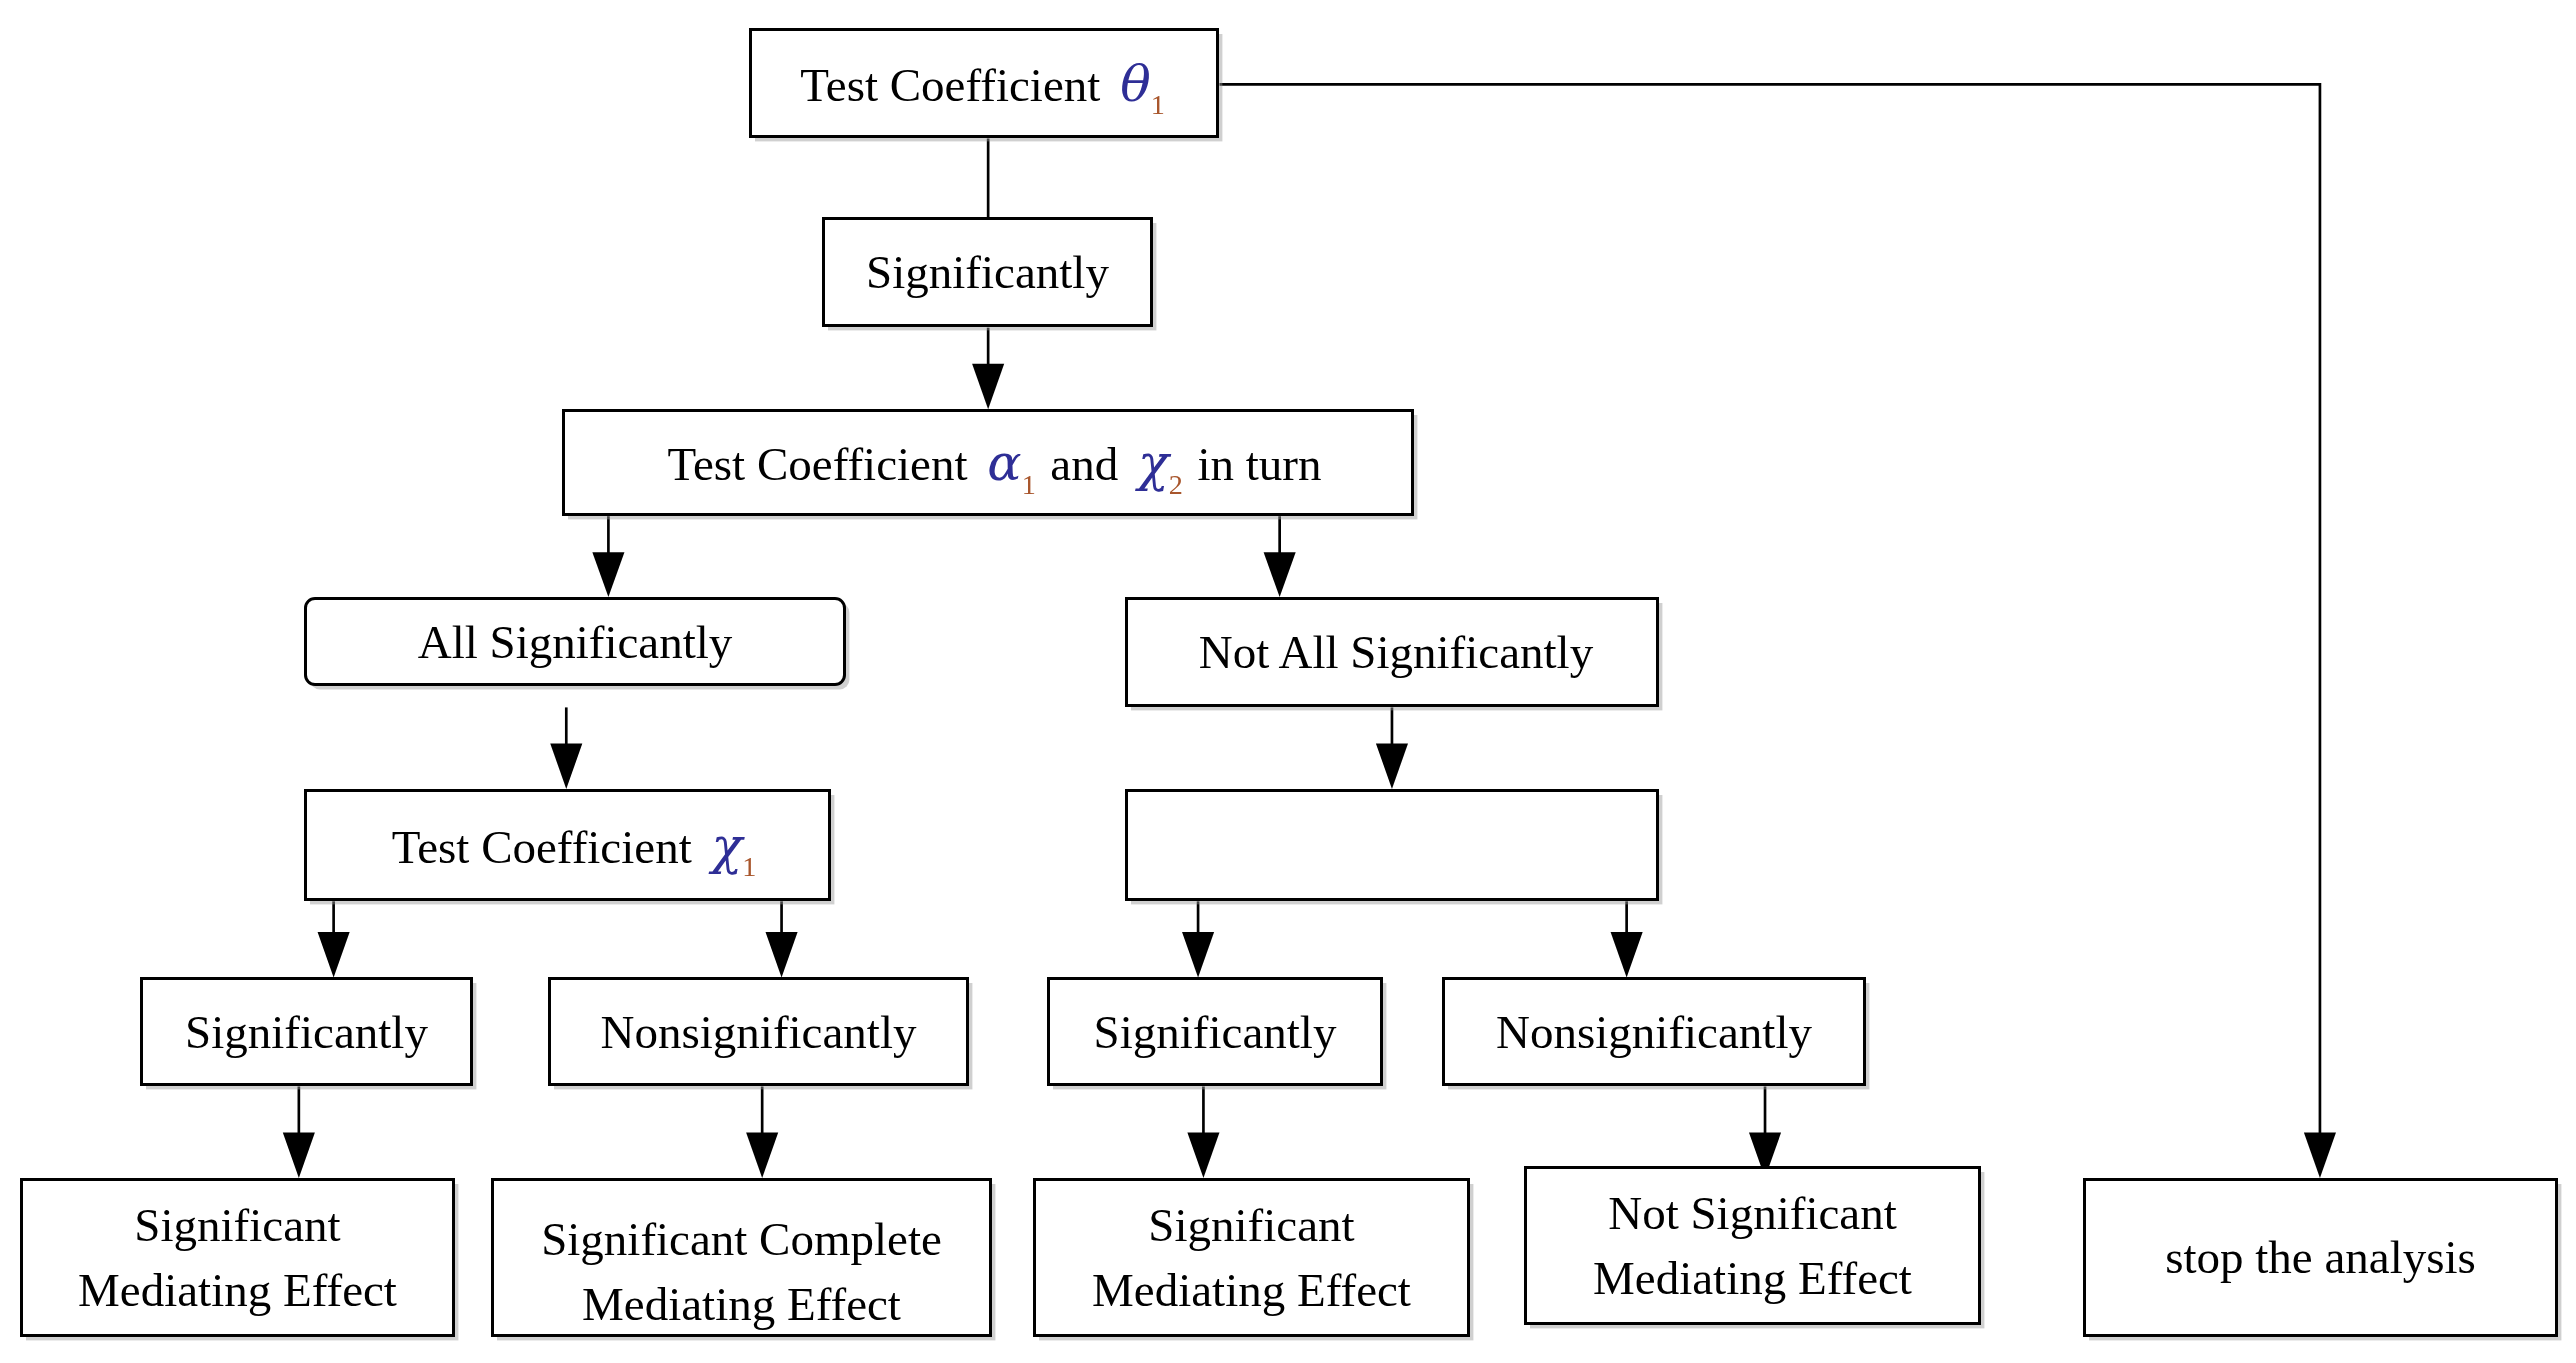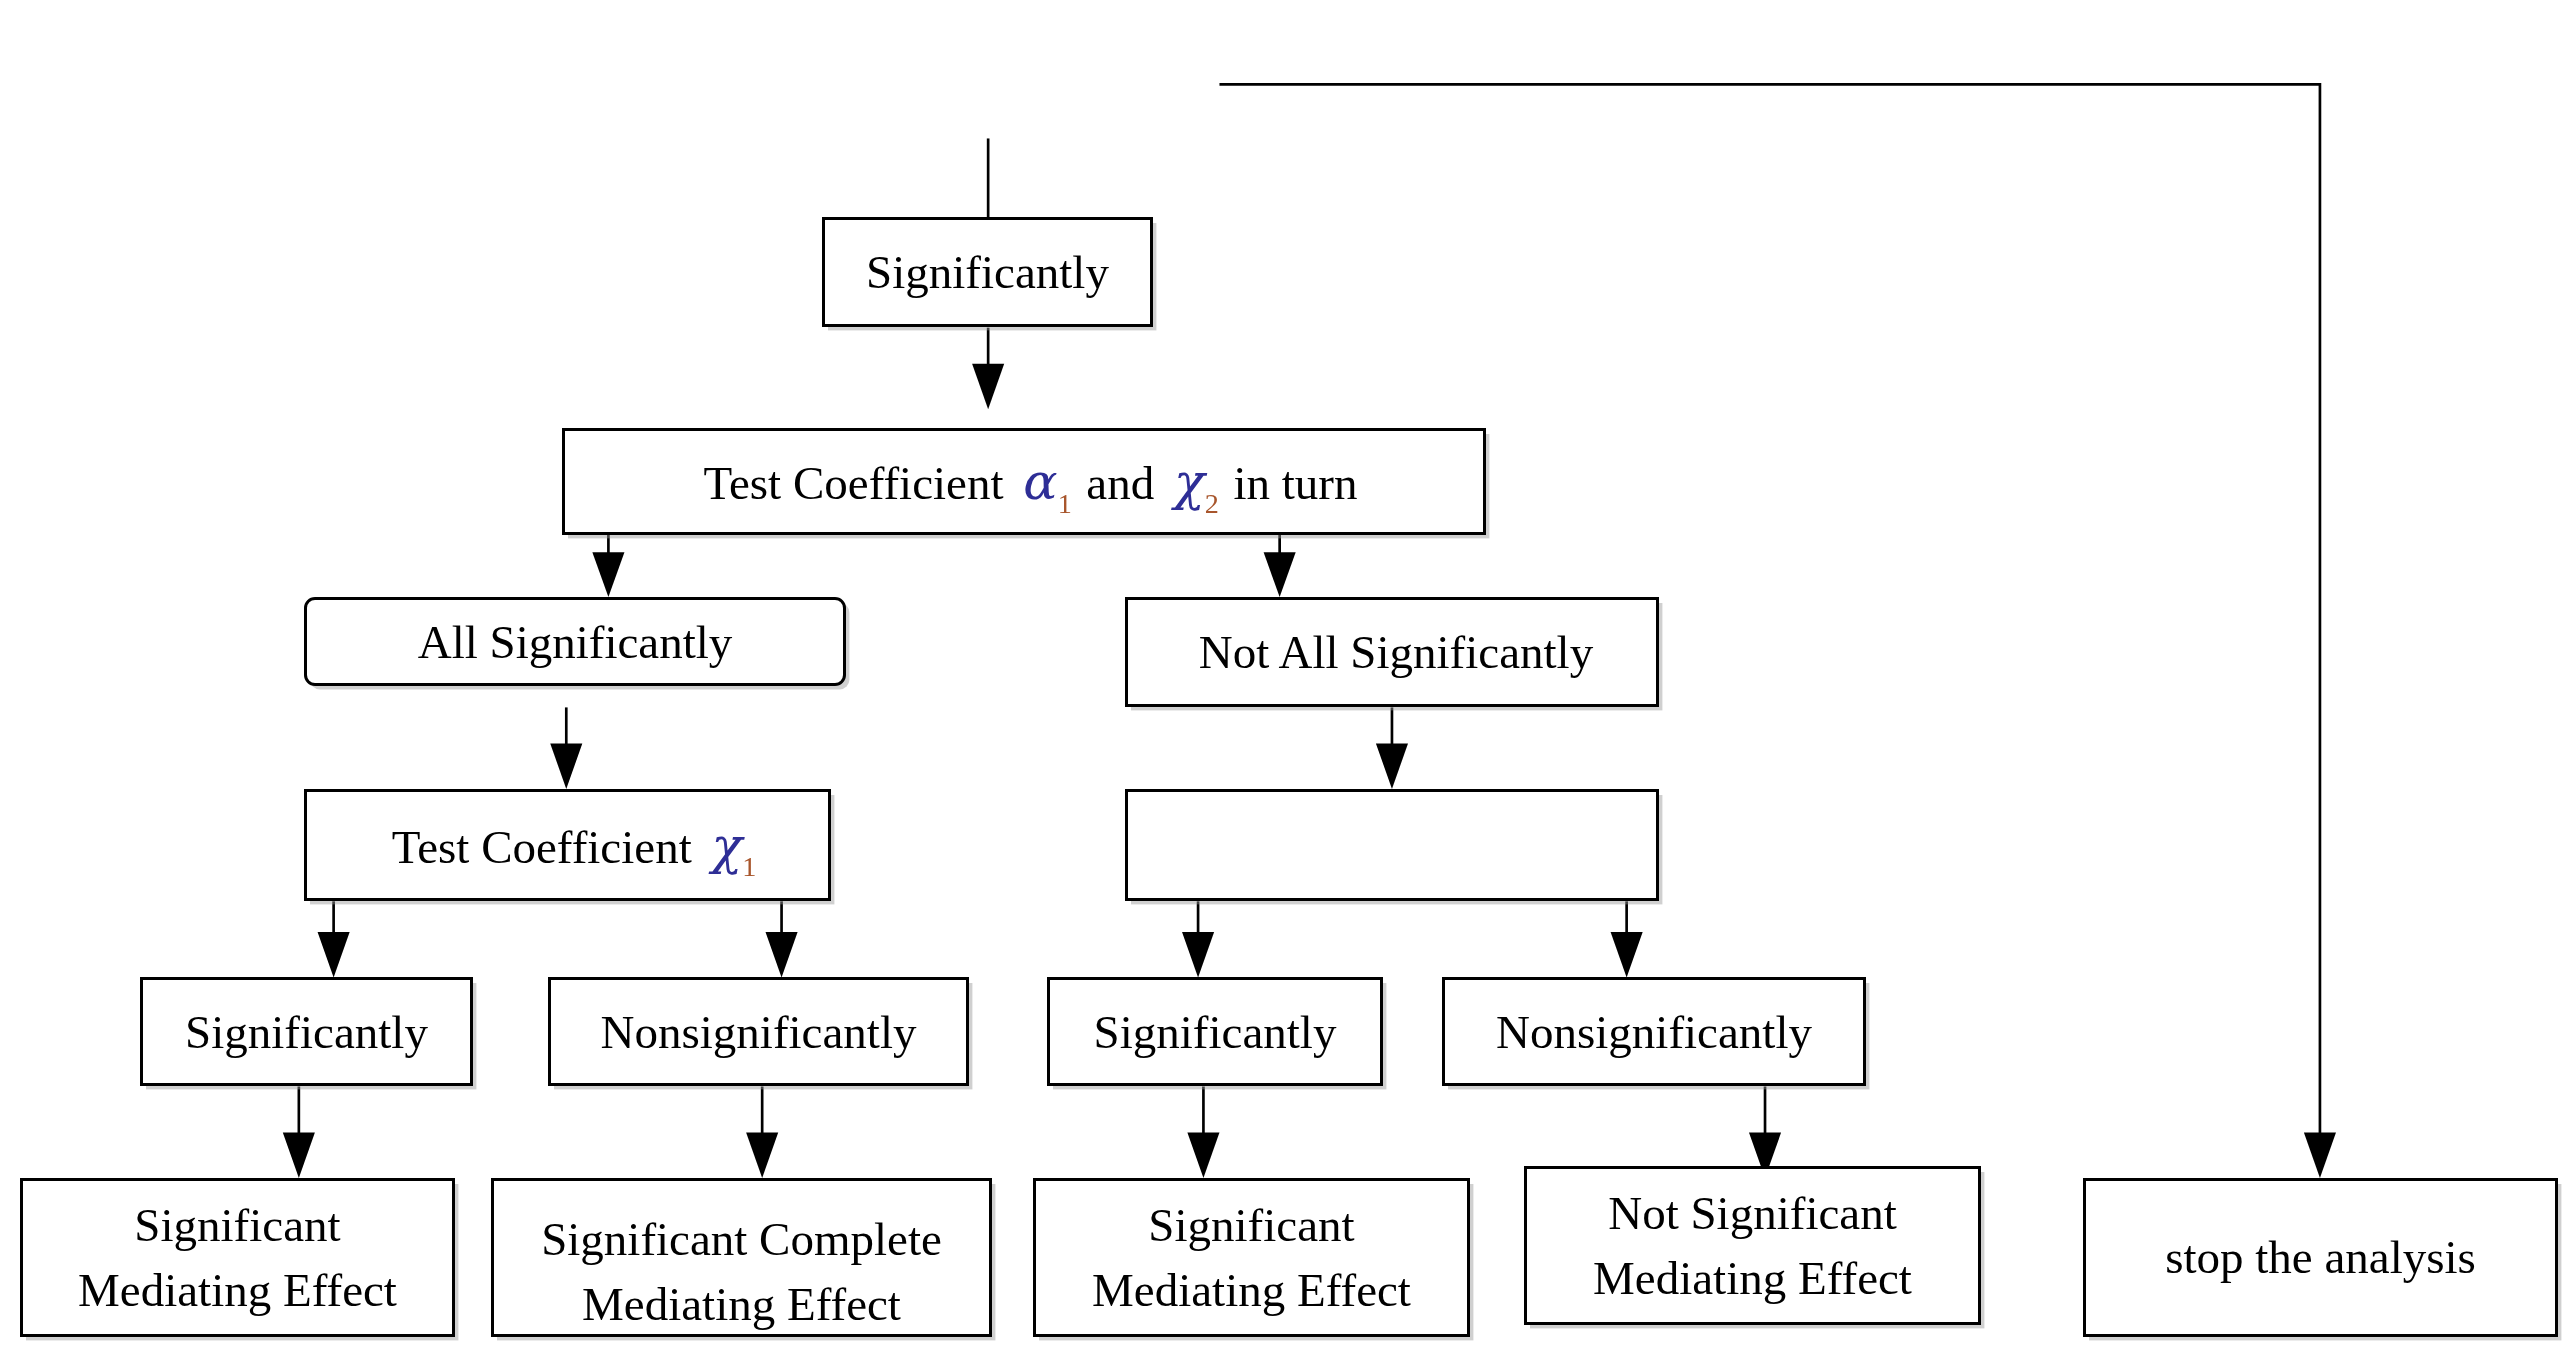--- a/index.html
+++ b/index.html
@@ -112,26 +112,29 @@
       <line x1="2640" y1="1625" x2="2640" y2="1698"></line>
       <polygon points="2616,1694 2664,1694 2640,1762"></polygon>
     </g>
 
     <g>
       <polyline points="1824,126 3470,126 3470,1698"></polyline>
       <polygon points="3446,1694 3494,1694 3470,1762"></polygon>
     </g>
   </svg>
 
+  <div class="node" style="left:749px;top:28px;width:470px;height:110px;">
+    <span class="txt"><span>Test Coefficient </span><span class="sym" style="color: rgb(46, 46, 150);">θ</span><sub class="sb" style="color: rgb(168, 86, 44);">1</sub></span>
+  </div>
 
   <div class="node" style="left:822px;top:217px;width:331px;height:110px;">
     <span class="txt">Significantly</span>
   </div>
 
-  <div class="node" style="left:562px;top:428px;width:924px;height:107px;padding-left:13px;">
+  <div class="node" style="left:562px;top:409px;width:852px;height:107px;padding-left:13px;">
     <span class="txt"><span>Test Coefficient </span><span class="sym" style="color: rgb(46, 46, 150);">α</span><sub class="sb" style="color: rgb(168, 86, 44);">1</sub><span> and </span><span class="sym" style="color: rgb(46, 46, 150);">χ</span><sub class="sb" style="color: rgb(168, 86, 44);">2</sub><span> in turn</span></span>
   </div>
 
   <div class="node" style="left:304px;top:597px;width:542px;height:89px;border-radius:11px;">
     <span class="txt">All Significantly</span>
   </div>
   <div class="node" style="left:1125px;top:597px;width:534px;height:110px;padding-left:8px;">
     <span class="txt">Not All Significantly</span>
   </div>
 

